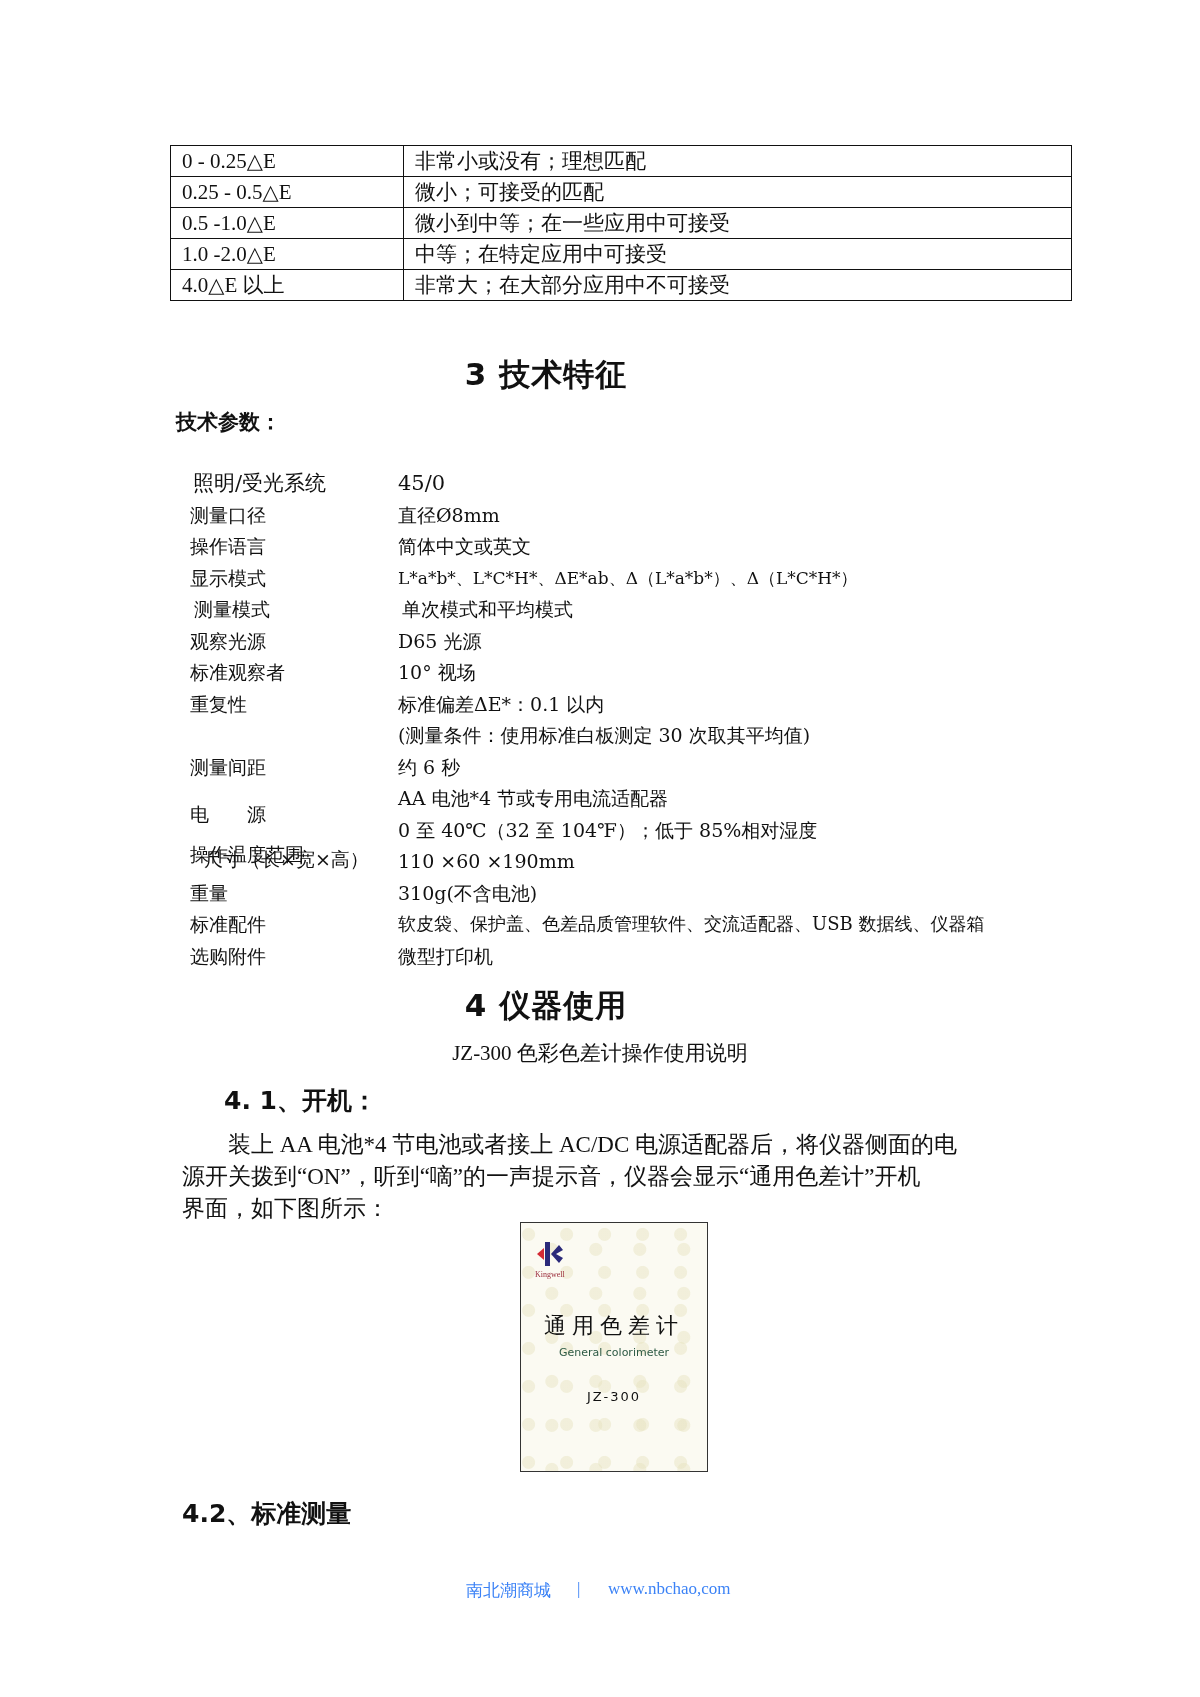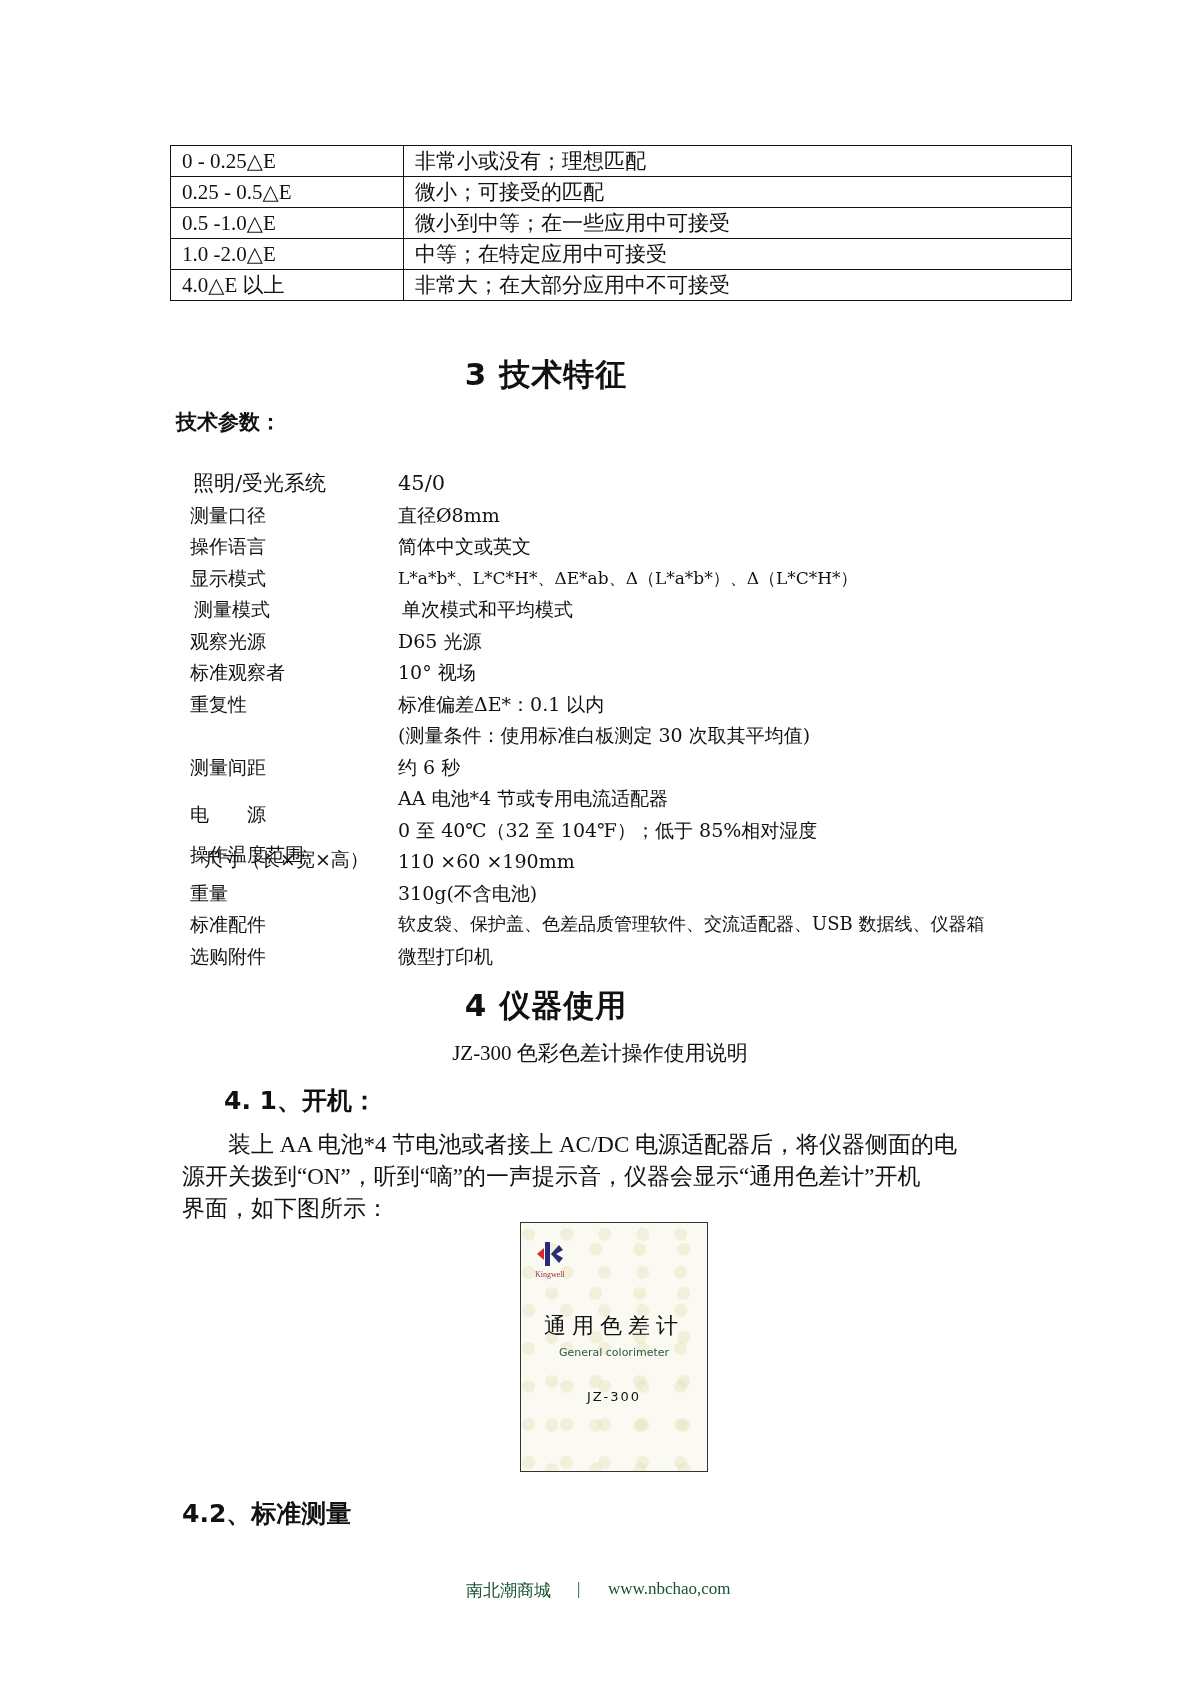--- a/index.html
+++ b/index.html
@@ -33,21 +33,21 @@
   .splash-logo { position: absolute; left: 14px; top: 16px; width: 30px; height: 30px; }
   .splash-brand { position: absolute; left: 14px; top: 47px; font-size: 8px; color: #9b2b3a;
                   font-family: "Liberation Serif", serif; }
   .splash-title { position: absolute; left: 0; width: 186px; top: 88px; text-align: center;
                   font-size: 22px; letter-spacing: 6px; font-family: "DejaVu Serif", serif; }
   .splash-en { position: absolute; left: 0; width: 186px; top: 123px; text-align: center;
                font-size: 11px; color: #2d5a45; font-family: "DejaVu Sans", sans-serif; }
   .splash-model { position: absolute; left: 0; width: 186px; top: 142px; text-align: center;
                   font-size: 13px; letter-spacing: 2px; font-family: "DejaVu Sans", sans-serif; margin-top: 24px; }
 
-  .footer { font-family: "Liberation Serif", serif; font-size: 17px; color: #14532d; }
+  .footer { font-family: "Liberation Serif", serif; font-size: 17px; color: #3b82f6; }
 </style>
 </head>
 <body>
 
 <table id="delta-table">
   <tbody>
     <tr>
         <td class="c1">0 - 0.25△E</td>
         <td>非常小或没有；理想匹配</td>
       </tr>

